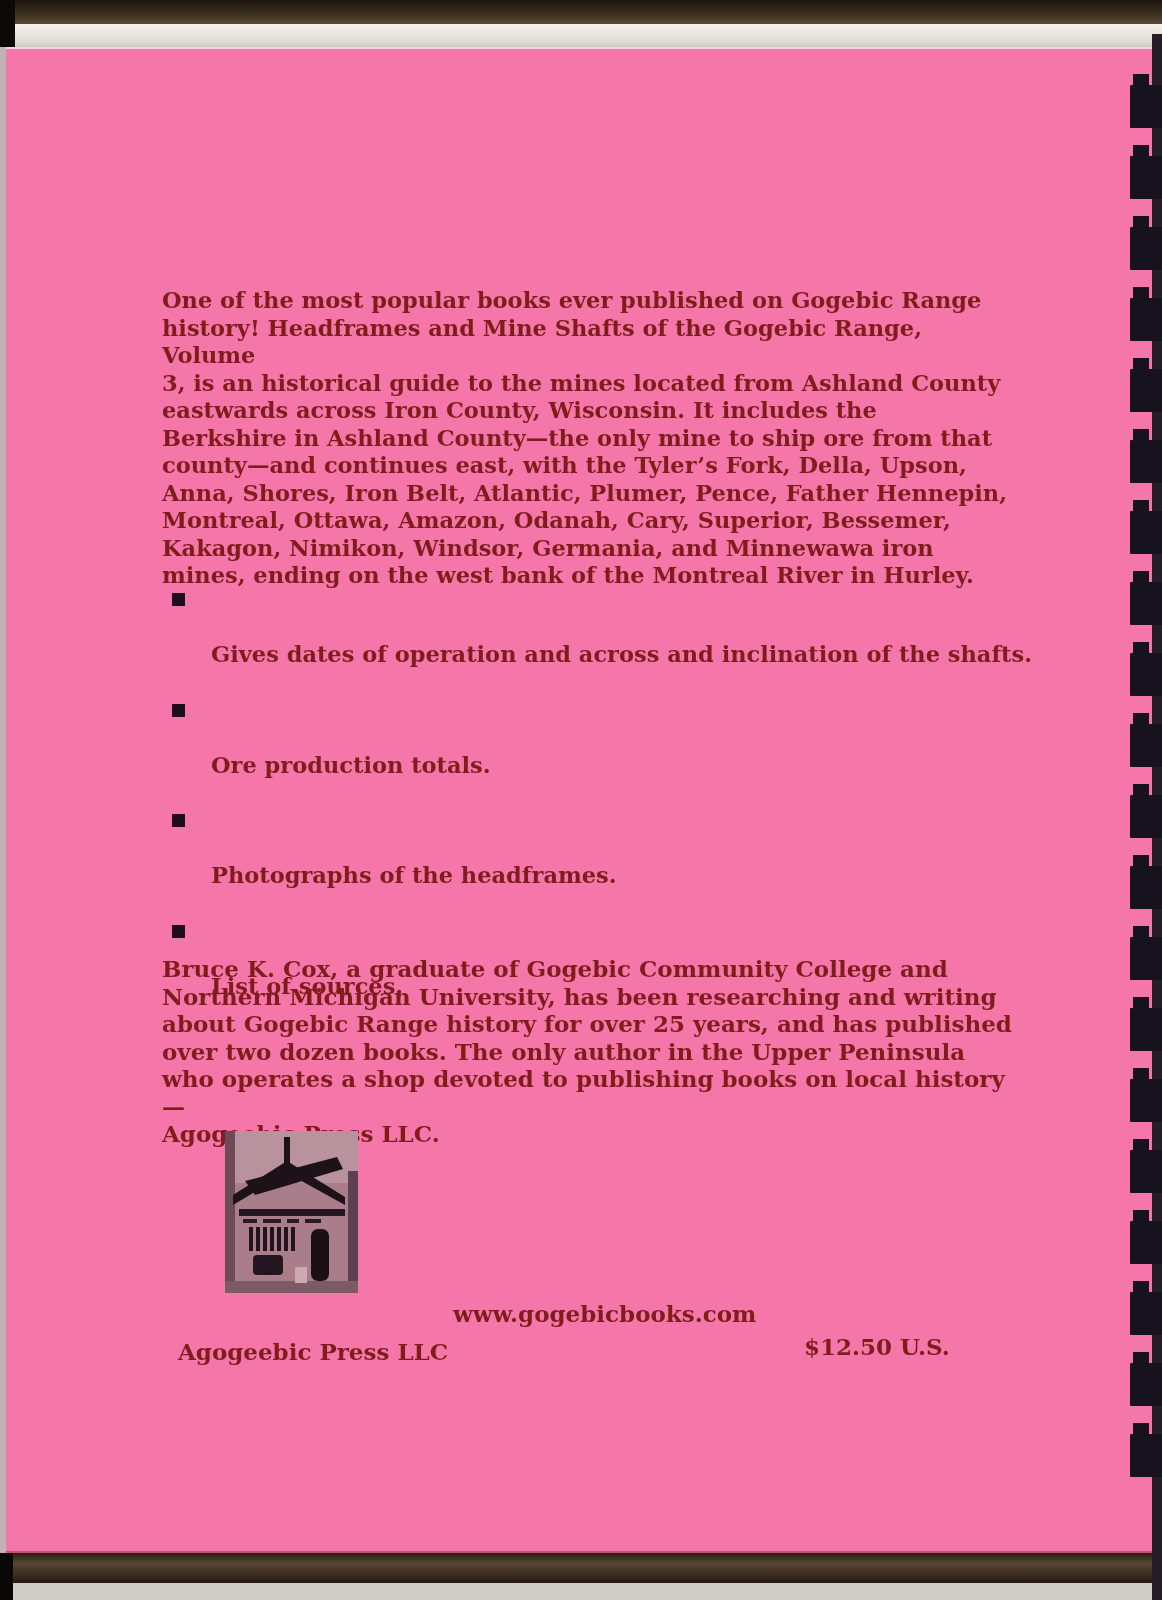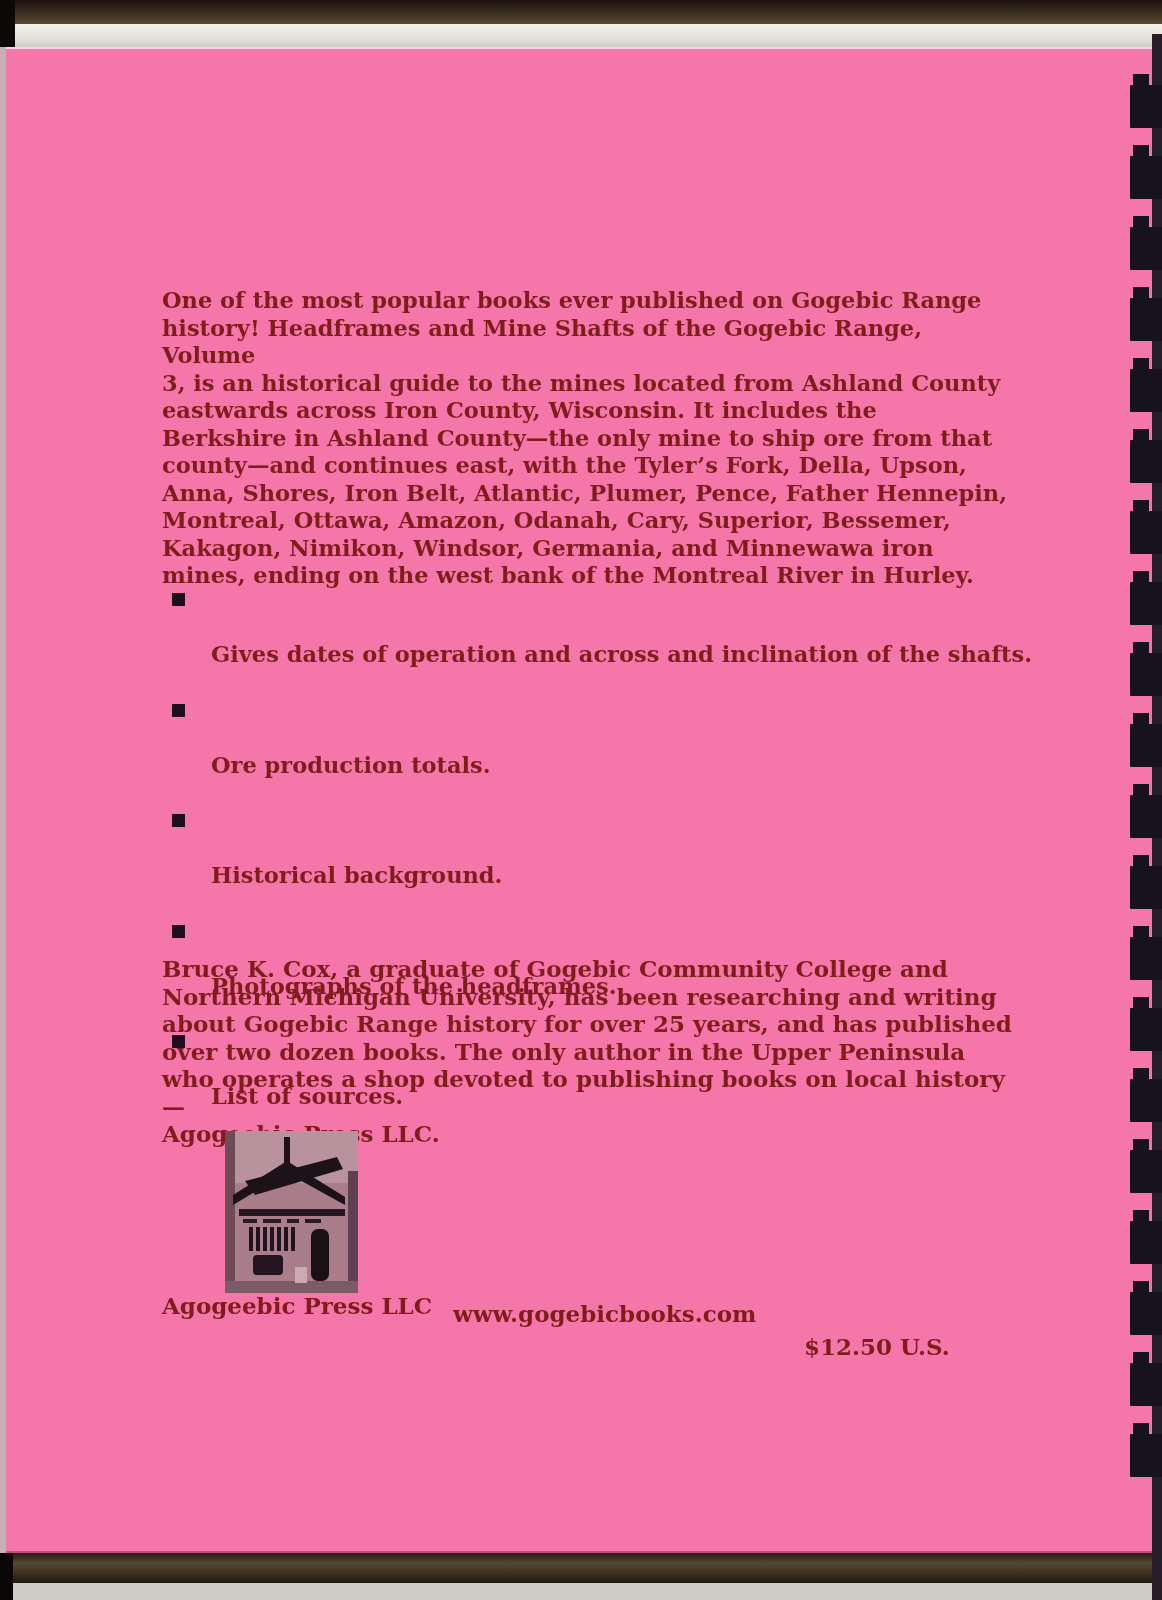--- a/index.html
+++ b/index.html
@@ -87,21 +87,21 @@
     position: absolute; left: 156px; top: 908px; width: 860px; margin: 0;
     font-size: 23px; line-height: 27.5px; white-space: pre-line;
   }
   .logo {
     position: absolute; left: 219px; top: 1084px; width: 133px; height: 162px;
   }
   .footer {
     position: absolute; left: 0; top: 1245px; width: 1146px; height: 34px;
     font-size: 23px;
   }
-  .footer .pub   { position: absolute; left: 156px; }
+  .footer .pub   { position: absolute; left: 172px; margin-top: 46px; }
   .footer .web   { position: absolute; left: 447px; margin-top: 8px; }
   .footer .price { position: absolute; left: 798px; margin-top: 41px; }
 </style>
 </head>
 <body>
 
 <div class="scan">
 
   <div class="band-top-dark"></div>
   <div class="band-top-light"></div>
@@ -125,24 +125,20 @@
 mines, ending on the west bank of the Montreal River in Hurley.</p>
 
     <ul class="features ink">
       <li>
         <span class="sq"></span>
         <span>Gives dates of operation and across and inclination of the shafts.</span>
       </li>
       <li>
         <span class="sq"></span>
         <span>Ore production totals.</span>
-      </li>
-      <li>
-        <span class="sq"></span>
-        <span>Historical background.</span>
       </li>
       <li>
         <span class="sq"></span>
         <span>Photographs of the headframes.</span>
       </li>
       <li>
         <span class="sq"></span>
         <span>List of sources.</span>
       </li>
     </ul>

